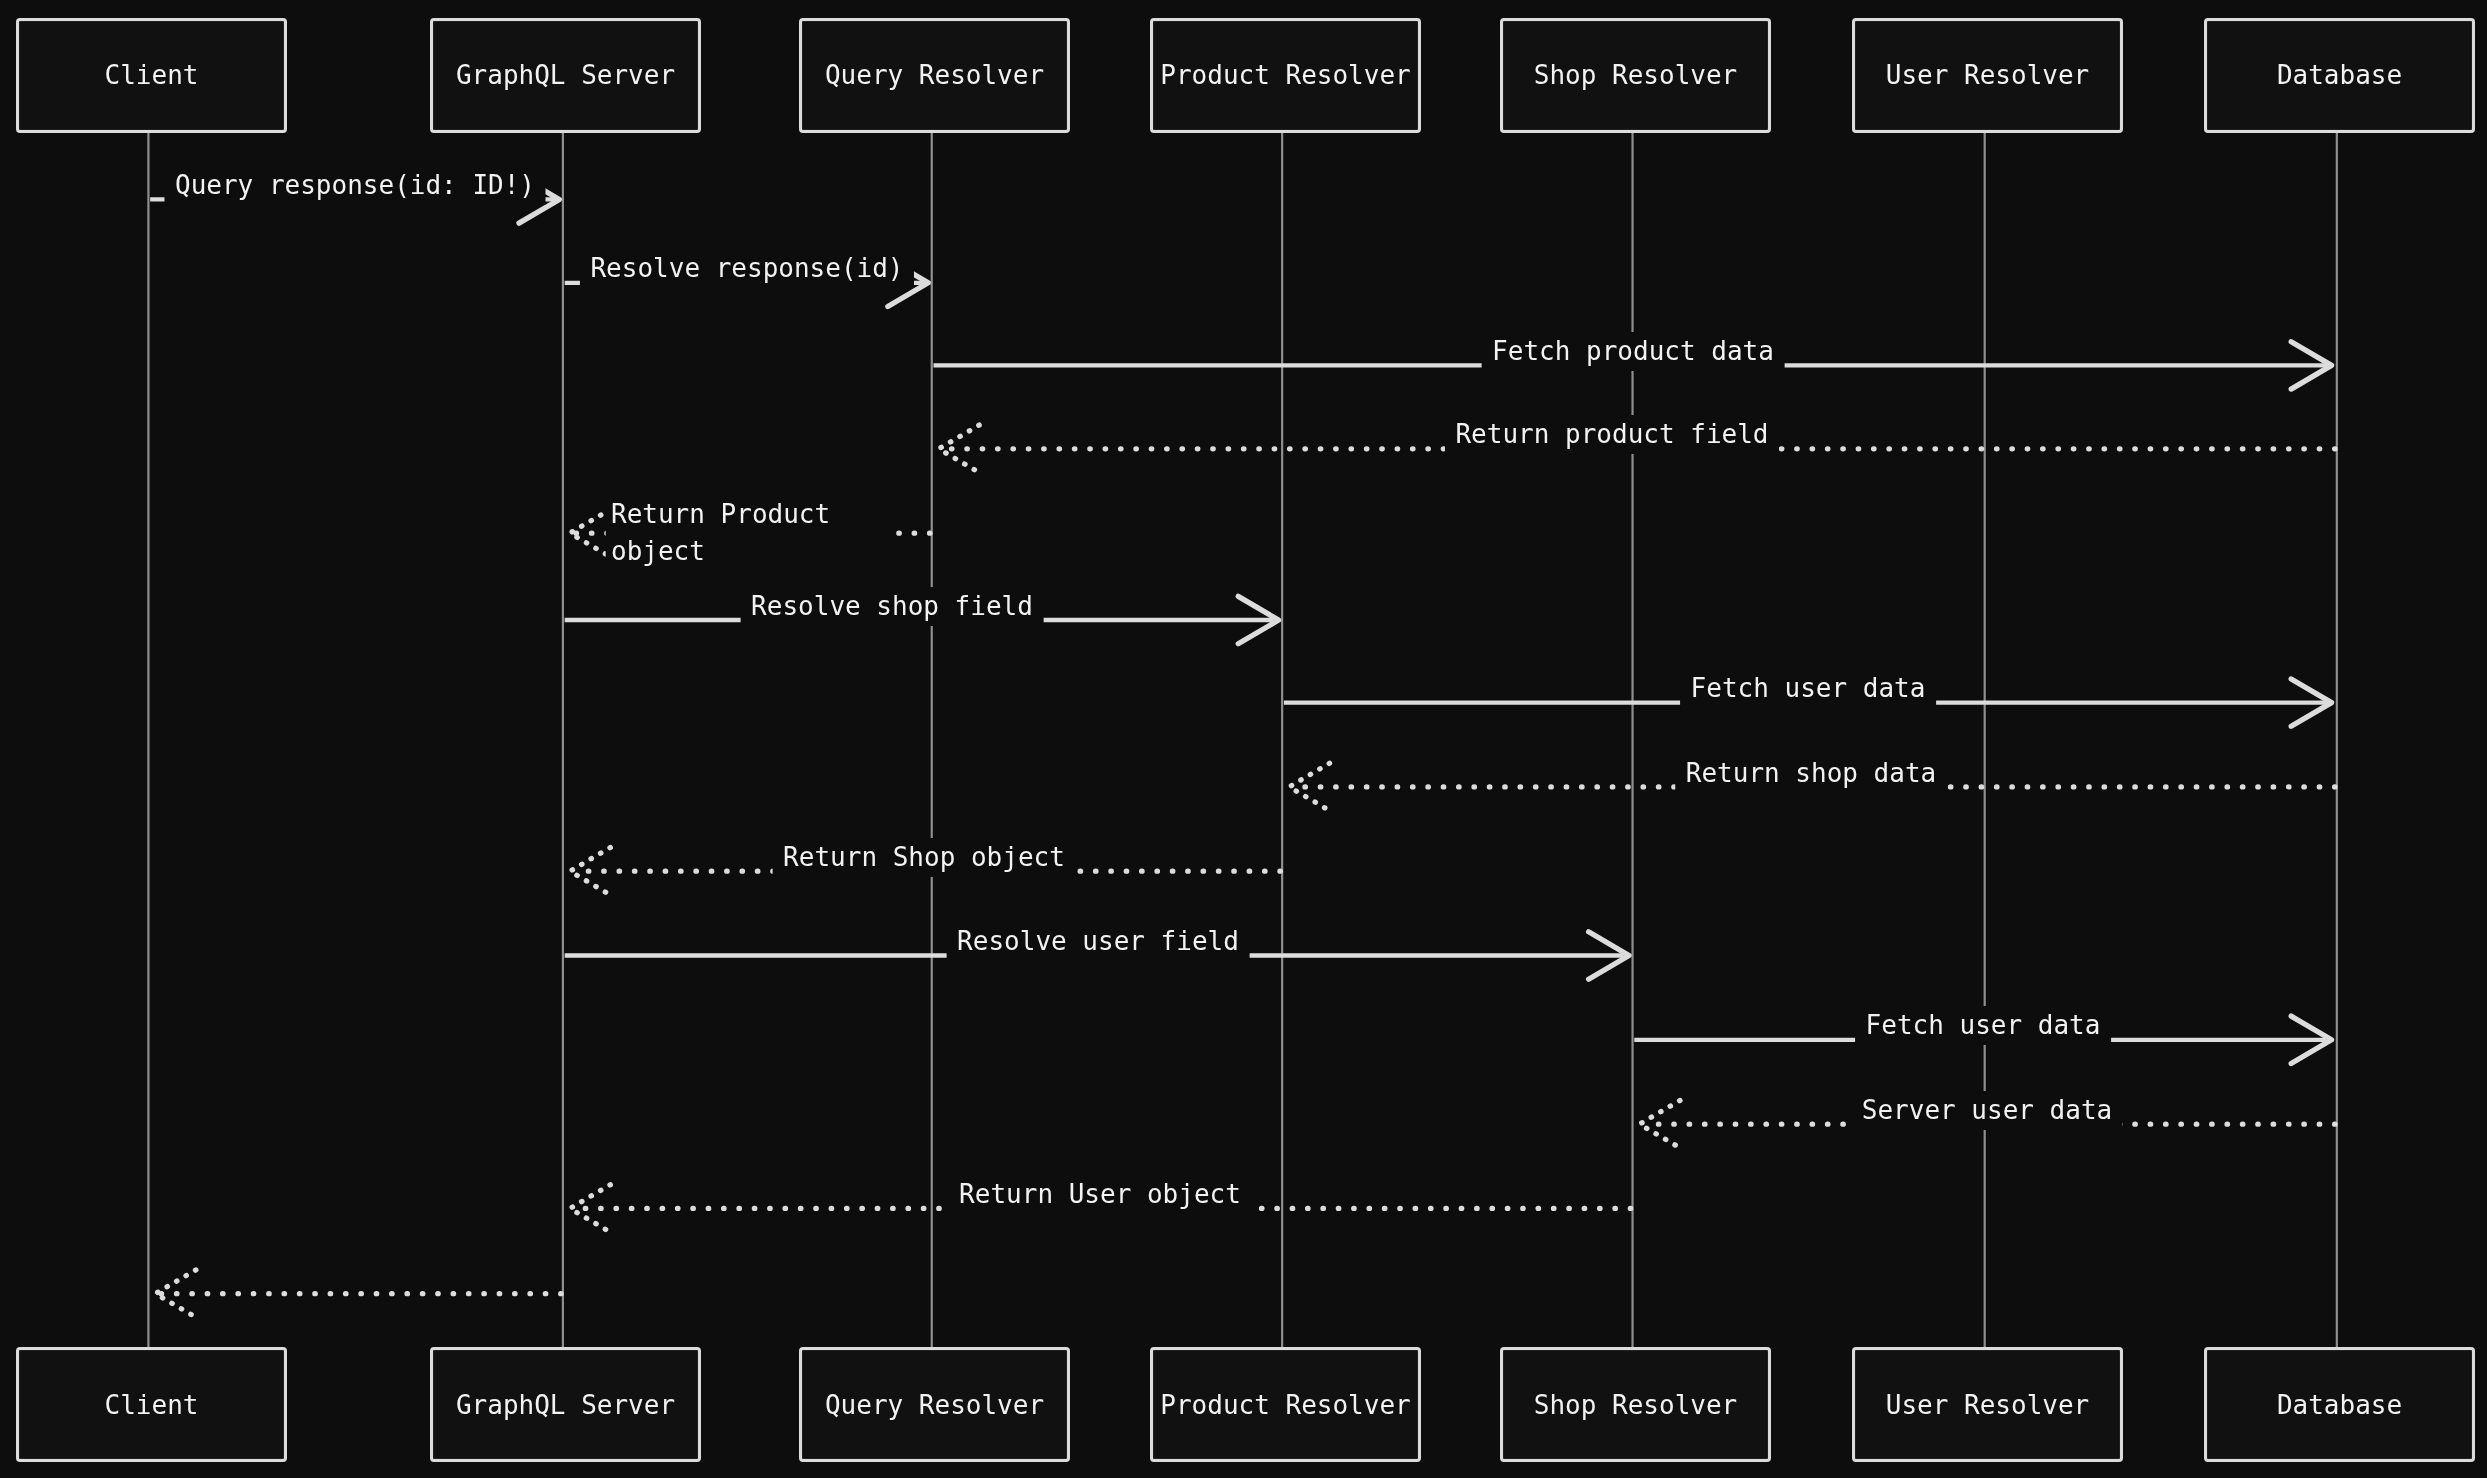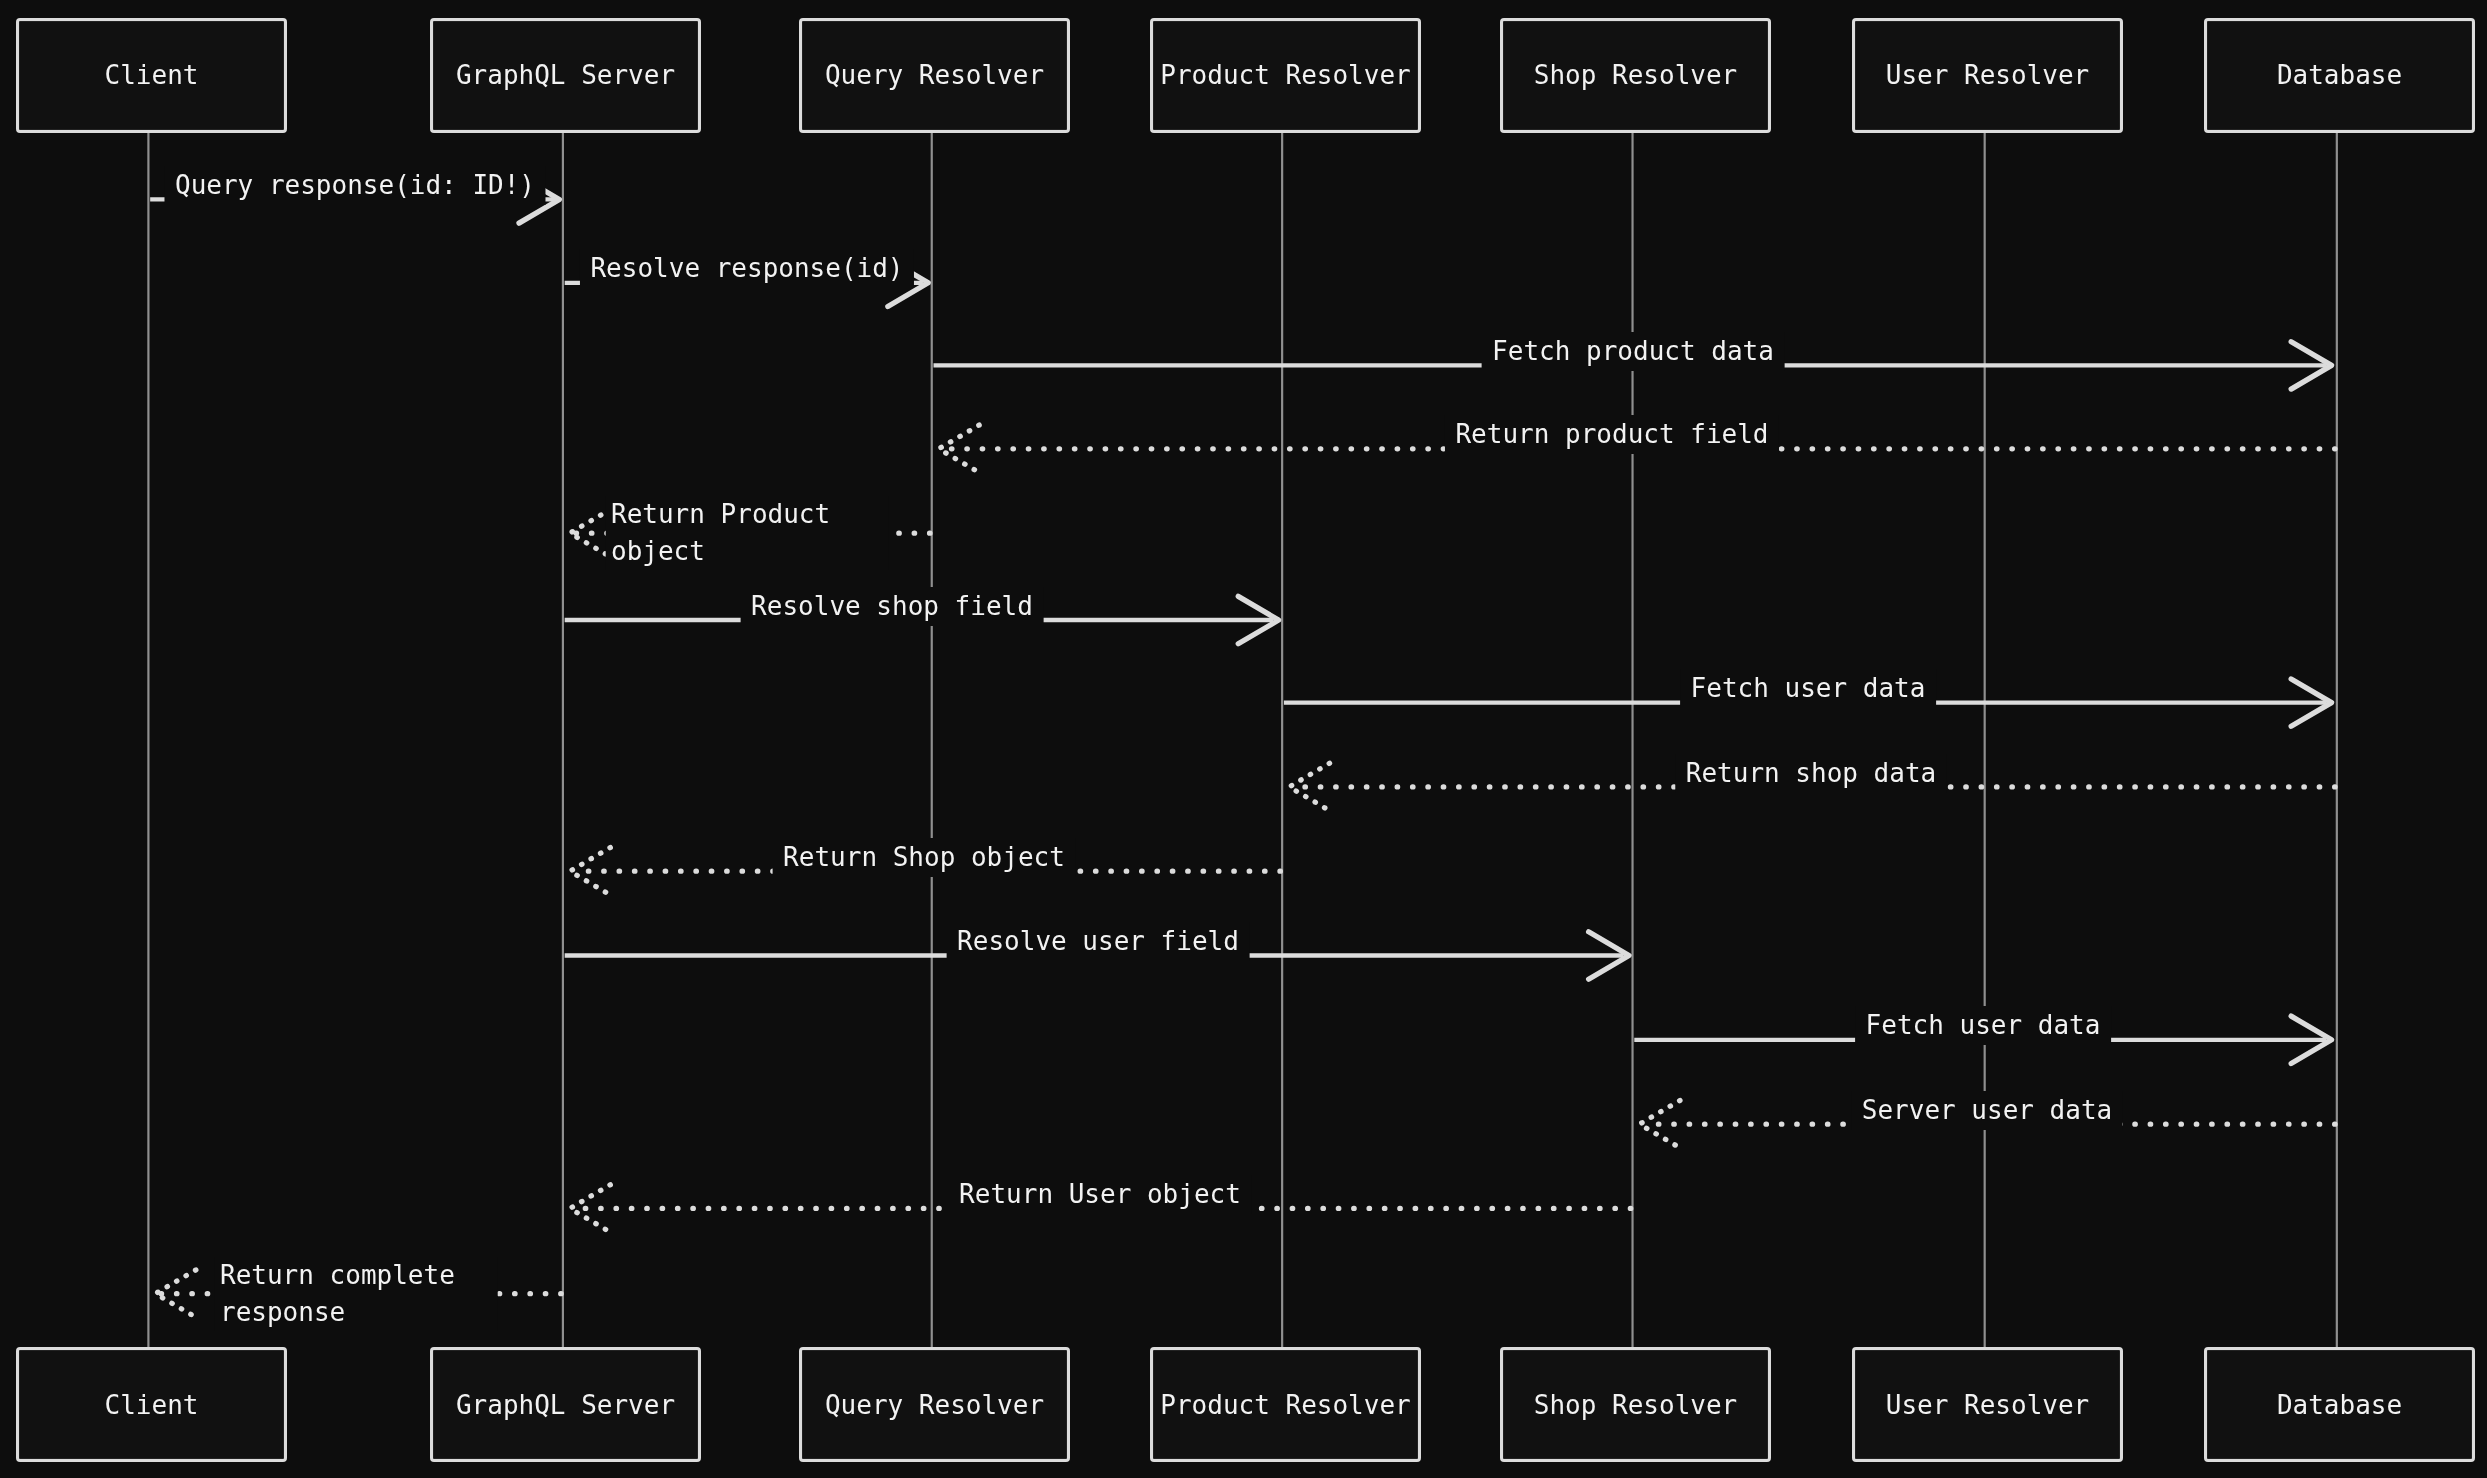--- a/index.html
+++ b/index.html
@@ -191,16 +191,15 @@
   <div class="msg-label" style="left:1612px;top:415px">Return product field</div>
   <div class="msg-label two-line" style="left:747px;top:496px">Return Product object</div>
   <div class="msg-label" style="left:892px;top:587px">Resolve shop field</div>
   <div class="msg-label" style="left:1808px;top:669px">Fetch user data</div>
   <div class="msg-label" style="left:1811px;top:754px">Return shop data</div>
   <div class="msg-label" style="left:924px;top:838px">Return Shop object</div>
   <div class="msg-label" style="left:1098px;top:922px">Resolve user field</div>
   <div class="msg-label" style="left:1983px;top:1006px">Fetch user data</div>
   <div class="msg-label" style="left:1987px;top:1091px">Server user data</div>
   <div class="msg-label" style="left:1100px;top:1175px">Return User object</div>
-  <div class="msg-label two-line" style="left:356px;top:1257px">Return complete response</div>
 
 </div>
 
 
 </body></html>

